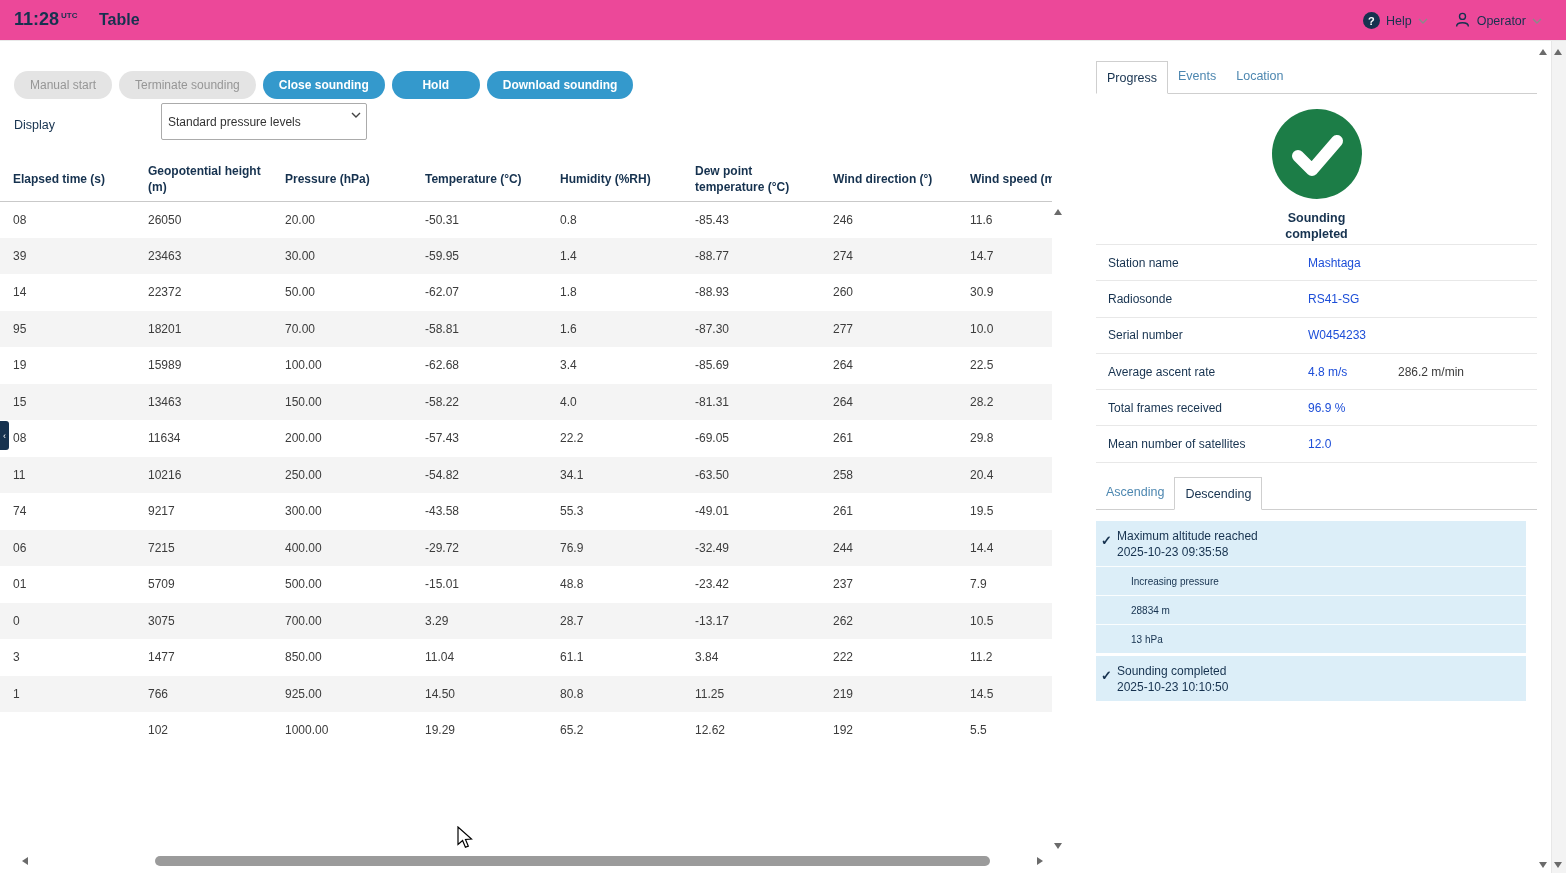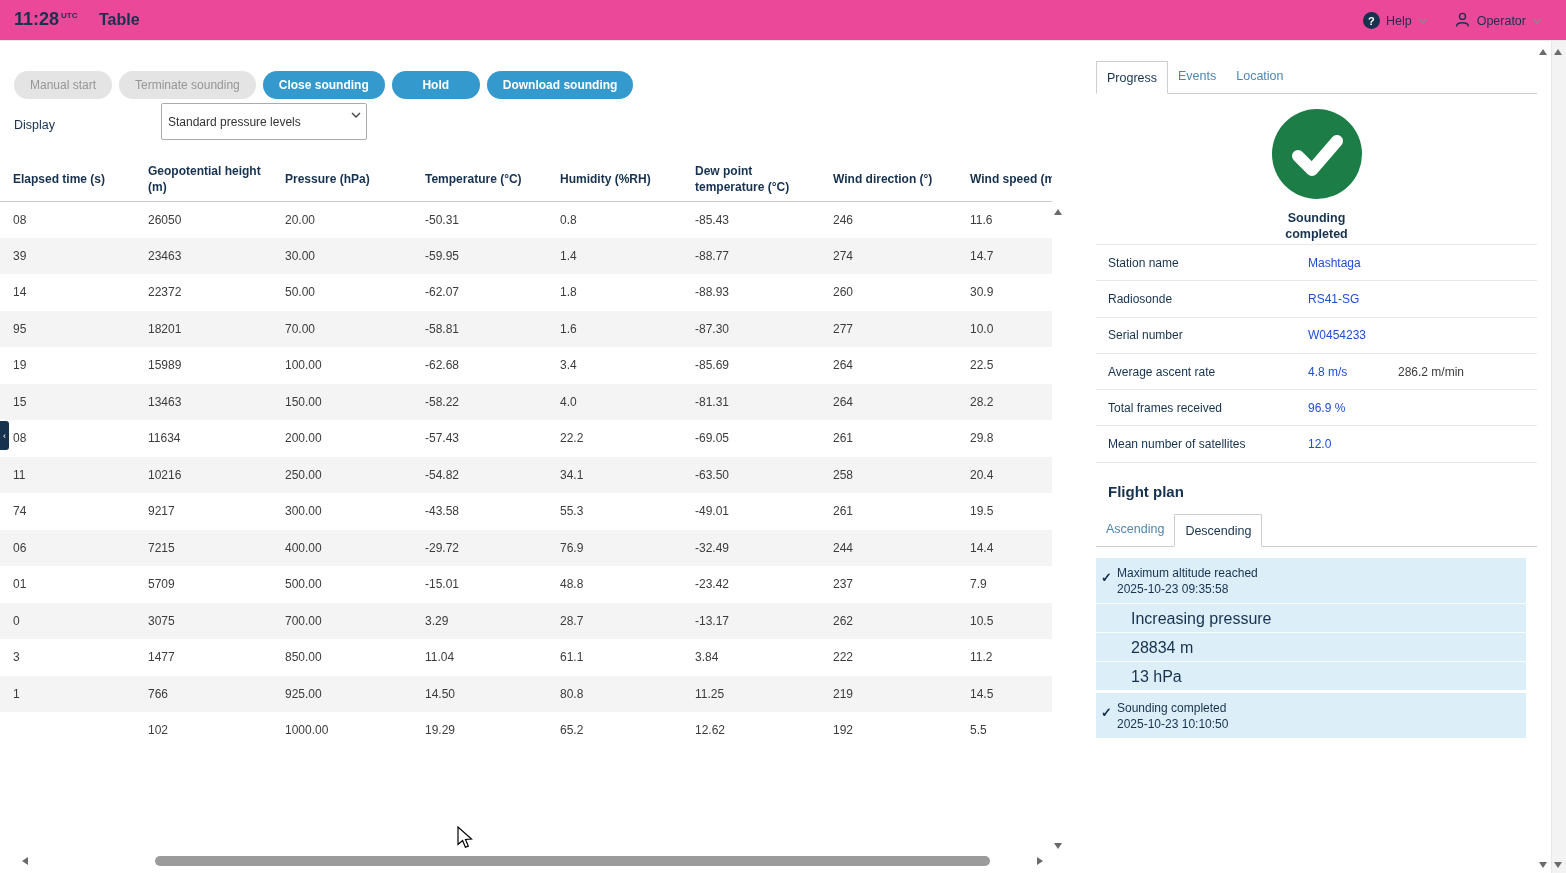--- a/index.html
+++ b/index.html
@@ -86,21 +86,21 @@
   .info-value{flex:0 0 90px;color:#1d4ed8;}
   .info-value2{flex:1;color:#3c3c3c;}
   .flight-title{margin:20px 0 0 12px;font-size:15px;font-weight:bold;color:var(--navy);}
   .sub-tabs{margin-top:13px;}
   .events{margin-top:11px;width:430px;}
   .event-card{background:var(--event-bg);margin-bottom:3px;}
   .event-head{display:flex;padding:7px 8px 6px 0;}
   .evt-check{flex:0 0 21px;text-align:center;font-size:13px;font-weight:bold;color:var(--navy);padding-top:5px;}
   .evt-title{font-size:12px;color:var(--navy);line-height:16px;}
   .evt-time{font-size:12px;color:var(--navy);line-height:16px;}
-  .evt-detail{height:29px;line-height:29px;padding-left:35px;font-size:16px;color:var(--navy);
+  .evt-detail{height:29px;line-height:29px;padding-left:35px;font-size:10px;color:var(--navy);
     border-top:1px solid rgba(255,255,255,0.85);}
   
   .outer-scroll{position:absolute;right:0;top:41px;width:15px;height:832px;background:#f3f3f3;border-left:1px solid #e7e7e7;}
   .corner-arrows-top{position:absolute;top:49px;right:4px;display:flex;gap:7px;z-index:25;}
   .corner-arrows-bottom{position:absolute;bottom:5px;right:4px;display:flex;gap:7px;z-index:25;}
   .corner-arrows-top .tri-up,.corner-arrows-bottom .tri-down{position:static;}
   
   .cursor{position:absolute;left:456px;top:826px;z-index:50;pointer-events:none;}
 </style>
 </head>
@@ -393,21 +393,20 @@
       <div class="info-value">96.9 %</div>
       <div class="info-value2"></div>
     </div>
     <div class="info-row">
       <div class="info-label">Mean number of satellites</div>
       <div class="info-value">12.0</div>
       <div class="info-value2"></div>
     </div>
   </div>
 
-  <div class="flight-title">Flight plan</div>
 
   <div class="tabs sub-tabs">
     <div class="tab">Ascending</div>
     <div class="tab active">Descending</div>
   </div>
 
   <div class="events">
     <div class="event-card">
       <div class="event-head">
         <span class="evt-check">✓</span>

